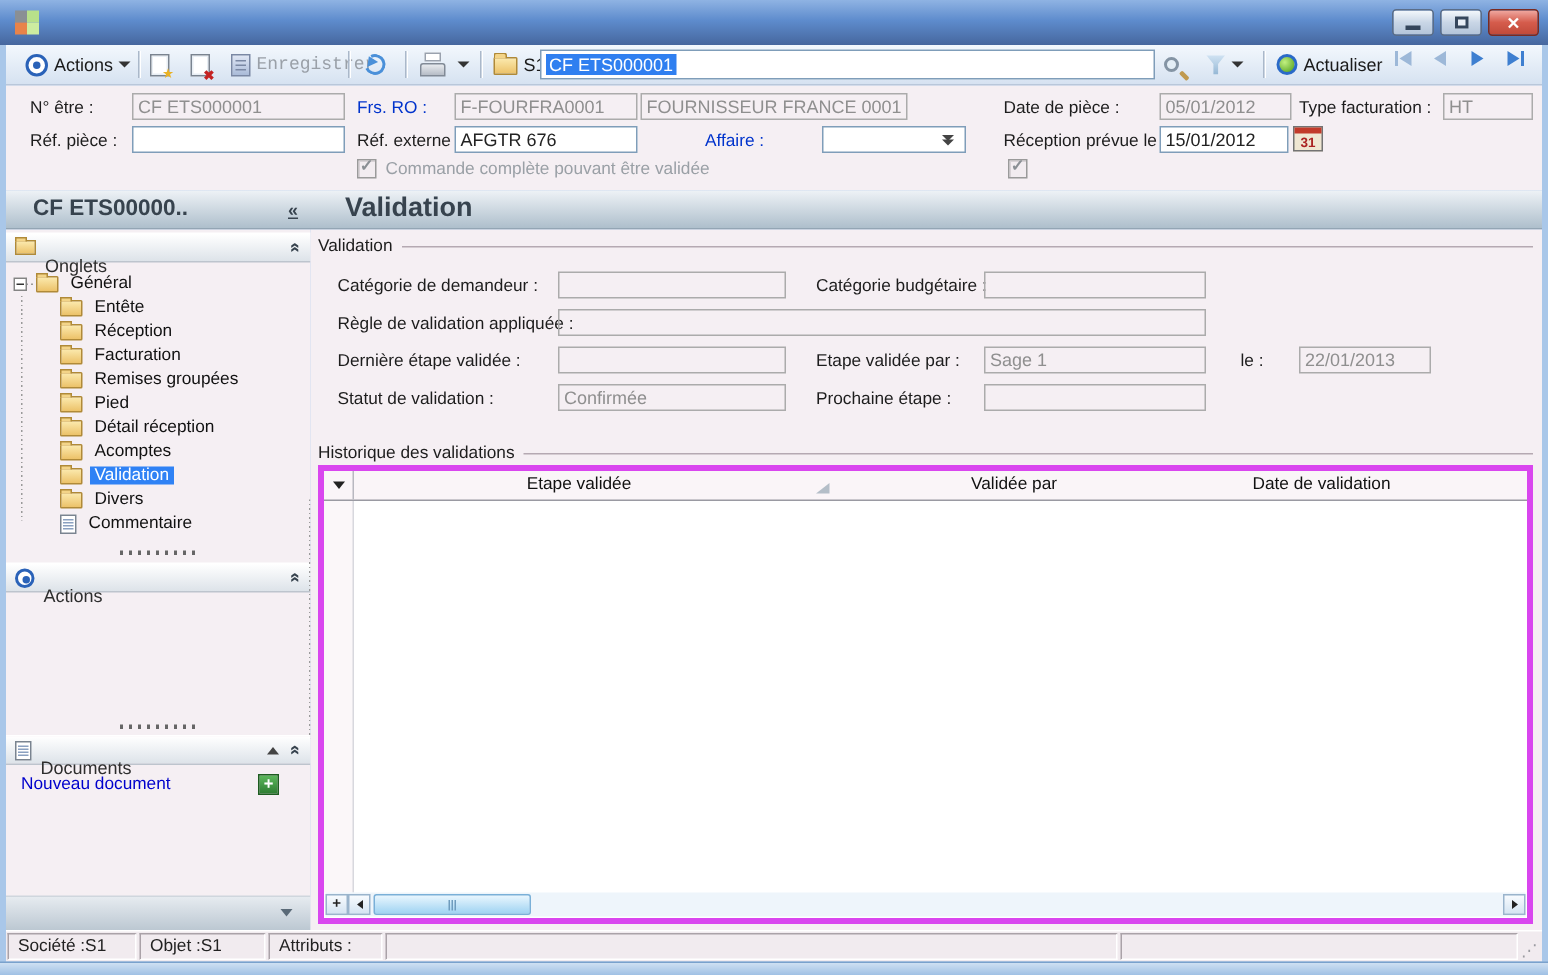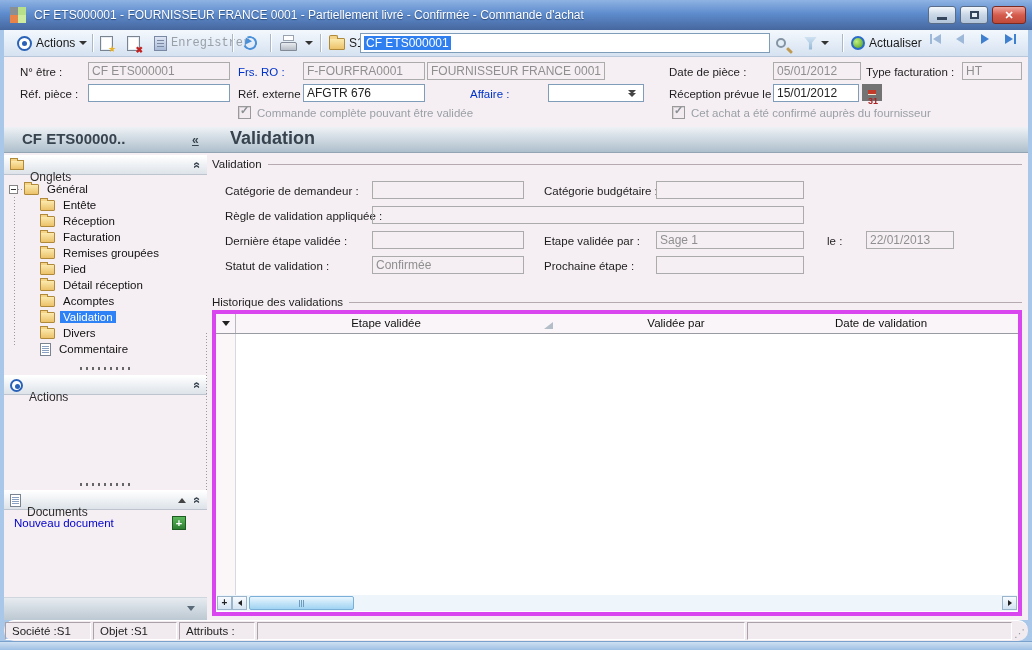--- a/index.html
+++ b/index.html
@@ -58,21 +58,21 @@
   .formstrip{position:absolute;left:4px;top:57px;width:1024px;height:70px;background:#f5eff3;}
   .lbl{position:absolute;white-space:nowrap;color:#1d1d1d;}
   .lbl.blue{color:#0033cc;}
   .lbl.gray{color:#9aa0a6;}
   .fld{position:absolute;height:18px;border:1px solid #7f9db9;background:#fff;padding:1px 3px;font-size:12px;white-space:nowrap;overflow:hidden;}
   .fld.ro{border-color:#ababab;background:transparent;color:#8f8f8f;}
   .combo{display:flex;align-items:center;}
   .combo .btn{margin-left:auto;width:16px;height:14px;display:flex;flex-direction:column;align-items:center;justify-content:center;}
   .chev{width:0;height:0;border-left:4px solid transparent;border-right:4px solid transparent;border-top:4px solid #444;margin:0;}
   .chev + .chev{margin-top:-1px;}
-  .calicon{position:absolute;width:20px;height:17px;background:#efe6d2;border:6px solid #737373;text-align:center;}
+  .calicon{position:absolute;width:20px;height:17px;background:#efe6d2;border:1px solid #737373;text-align:center;}
   .calicon .caltop{position:absolute;left:0;top:0;right:0;height:4px;background:#c23a2a;}
   .calicon .calnum{position:relative;top:4px;font-size:9px;font-weight:bold;color:#a22;line-height:11px;}
   .cb{position:absolute;width:13px;height:13px;background:#f2ecf0;border:1px solid #9a9a9a;box-shadow:inset 1px 1px 0 #d8d2d6;text-align:center;}
   .cb .mark{position:relative;top:-3px;font-size:11px;font-weight:bold;color:#8a8f94;}
 
   
   .band{position:absolute;left:4px;top:127px;width:1024px;height:26px;background:linear-gradient(#eef2f6,#aebfcc);border-bottom:1px solid #93a5b4;}
   .band .doc-name{position:absolute;left:18px;top:3px;font-size:15px;font-weight:bold;color:#37434e;}
   .band .panel-title{position:absolute;left:226px;top:1px;font-size:18px;font-weight:bold;color:#37434e;}
   .collapse-glyph{font-size:12px;color:#37434e;font-weight:bold;}
@@ -117,39 +117,38 @@
   .rowmarkercol{position:absolute;left:0;top:20px;bottom:17px;width:20px;border-right:1px solid #d8d8de;background:#fbf7f9;}
   .hscroll{position:absolute;left:1px;right:1px;bottom:1px;height:16px;background:#eef5fb;display:flex;align-items:center;}
   .scrbtn{width:15px;height:14px;background:linear-gradient(#f8fbfe,#d4e4f2);border:1px solid #9ab4cc;display:flex;align-items:center;justify-content:center;flex:none;font-size:10px;font-weight:bold;color:#222;line-height:10px;}
   .scrbtn .tl{width:0;height:0;border-top:3px solid transparent;border-bottom:3px solid transparent;border-right:4px solid #222;}
   .scrbtn .tr{width:0;height:0;border-top:3px solid transparent;border-bottom:3px solid transparent;border-left:4px solid #222;}
   .thumb{width:105px;height:14px;margin-left:2px;background:linear-gradient(#e9f6fe,#9fd3f2);border:1px solid #7ab0d8;border-radius:2px;display:flex;align-items:center;justify-content:center;gap:1px;}
   .thumb i{width:1px;height:7px;background:#6f9cbe;}
   .scrspacer{flex:1;}
 
   
-  .statusbar{position:absolute;left:4px;top:620px;width:1024px;height:21px;background:#f1ebef;border-top:1px solid #fff;display:flex;align-items:stretch;padding:1px;gap:2px;border-radius:10px;}
+  .statusbar{position:absolute;left:4px;top:620px;width:1024px;height:21px;background:#f1ebef;border-top:1px solid #fff;display:flex;align-items:stretch;padding:1px;gap:2px;}
   .stcell{border:1px solid;border-color:#aaa2a8 #fff #fff #aaa2a8;padding:2px 6px;font-size:11.5px;color:#222;white-space:nowrap;}
   .grip{margin-left:auto;color:#9a9aa0;font-size:11px;align-self:flex-end;padding-right:2px;}
 
   .bottomstrip{position:absolute;left:0;top:641px;width:1032px;height:9px;background:linear-gradient(#cfe0f2,#9fc0e4);border-top:1px solid #7aa1cc;}
 </style>
 </head>
 <body>
 
 <div class="window">
 
   <div class="titlebar">
     <span class="appicon">
         <i class="q1"></i>
         <i class="q2"></i>
         <i class="q3"></i>
         <i class="q4"></i>
       </span>
-    <span class="title-text">CF ETS000001 - FOURNISSEUR FRANCE 0001 - Partiellement livré - Confirmée -  Commande d'achat</span>
     <span class="winbtns">
       <span class="winbtn">
           <span class="glyph-min"></span>
         </span>
       <span class="winbtn">
           <span class="glyph-restore"></span>
         </span>
       <span class="winbtn close">✕</span>
     </span>
   </div>
@@ -245,21 +244,20 @@
     <span class="lbl" style="left:665px;top:31px">Réception prévue le :</span>
     <span class="fld" style="left:769px;top:27px;width:86px">15/01/2012</span>
     <span class="calicon" style="left:858px;top:27px">
       <span class="caltop"></span>
       <span class="calnum">31</span>
     </span>
 
     <span class="cb" style="left:234px;top:49px"><span class="mark">✓</span></span>
     <span class="lbl gray" style="left:253px;top:50px">Commande complète pouvant être validée</span>
     <span class="cb" style="left:668px;top:49px"><span class="mark">✓</span></span>
-    <span class="lbl gray" style="left:687px;top:50px">Cet achat a été confirmé auprès du fournisseur</span>
   </div>
 
   <div class="band">
     <span class="doc-name">CF ETS00000..</span>
     <span class="collapse-glyph" style="position:absolute;left:188px;top:6px;text-decoration:underline">«</span>
     <span class="panel-title">Validation</span>
   </div>
 
   <div class="sidebar">
     <div class="sb-hdr" style="top:2px">

